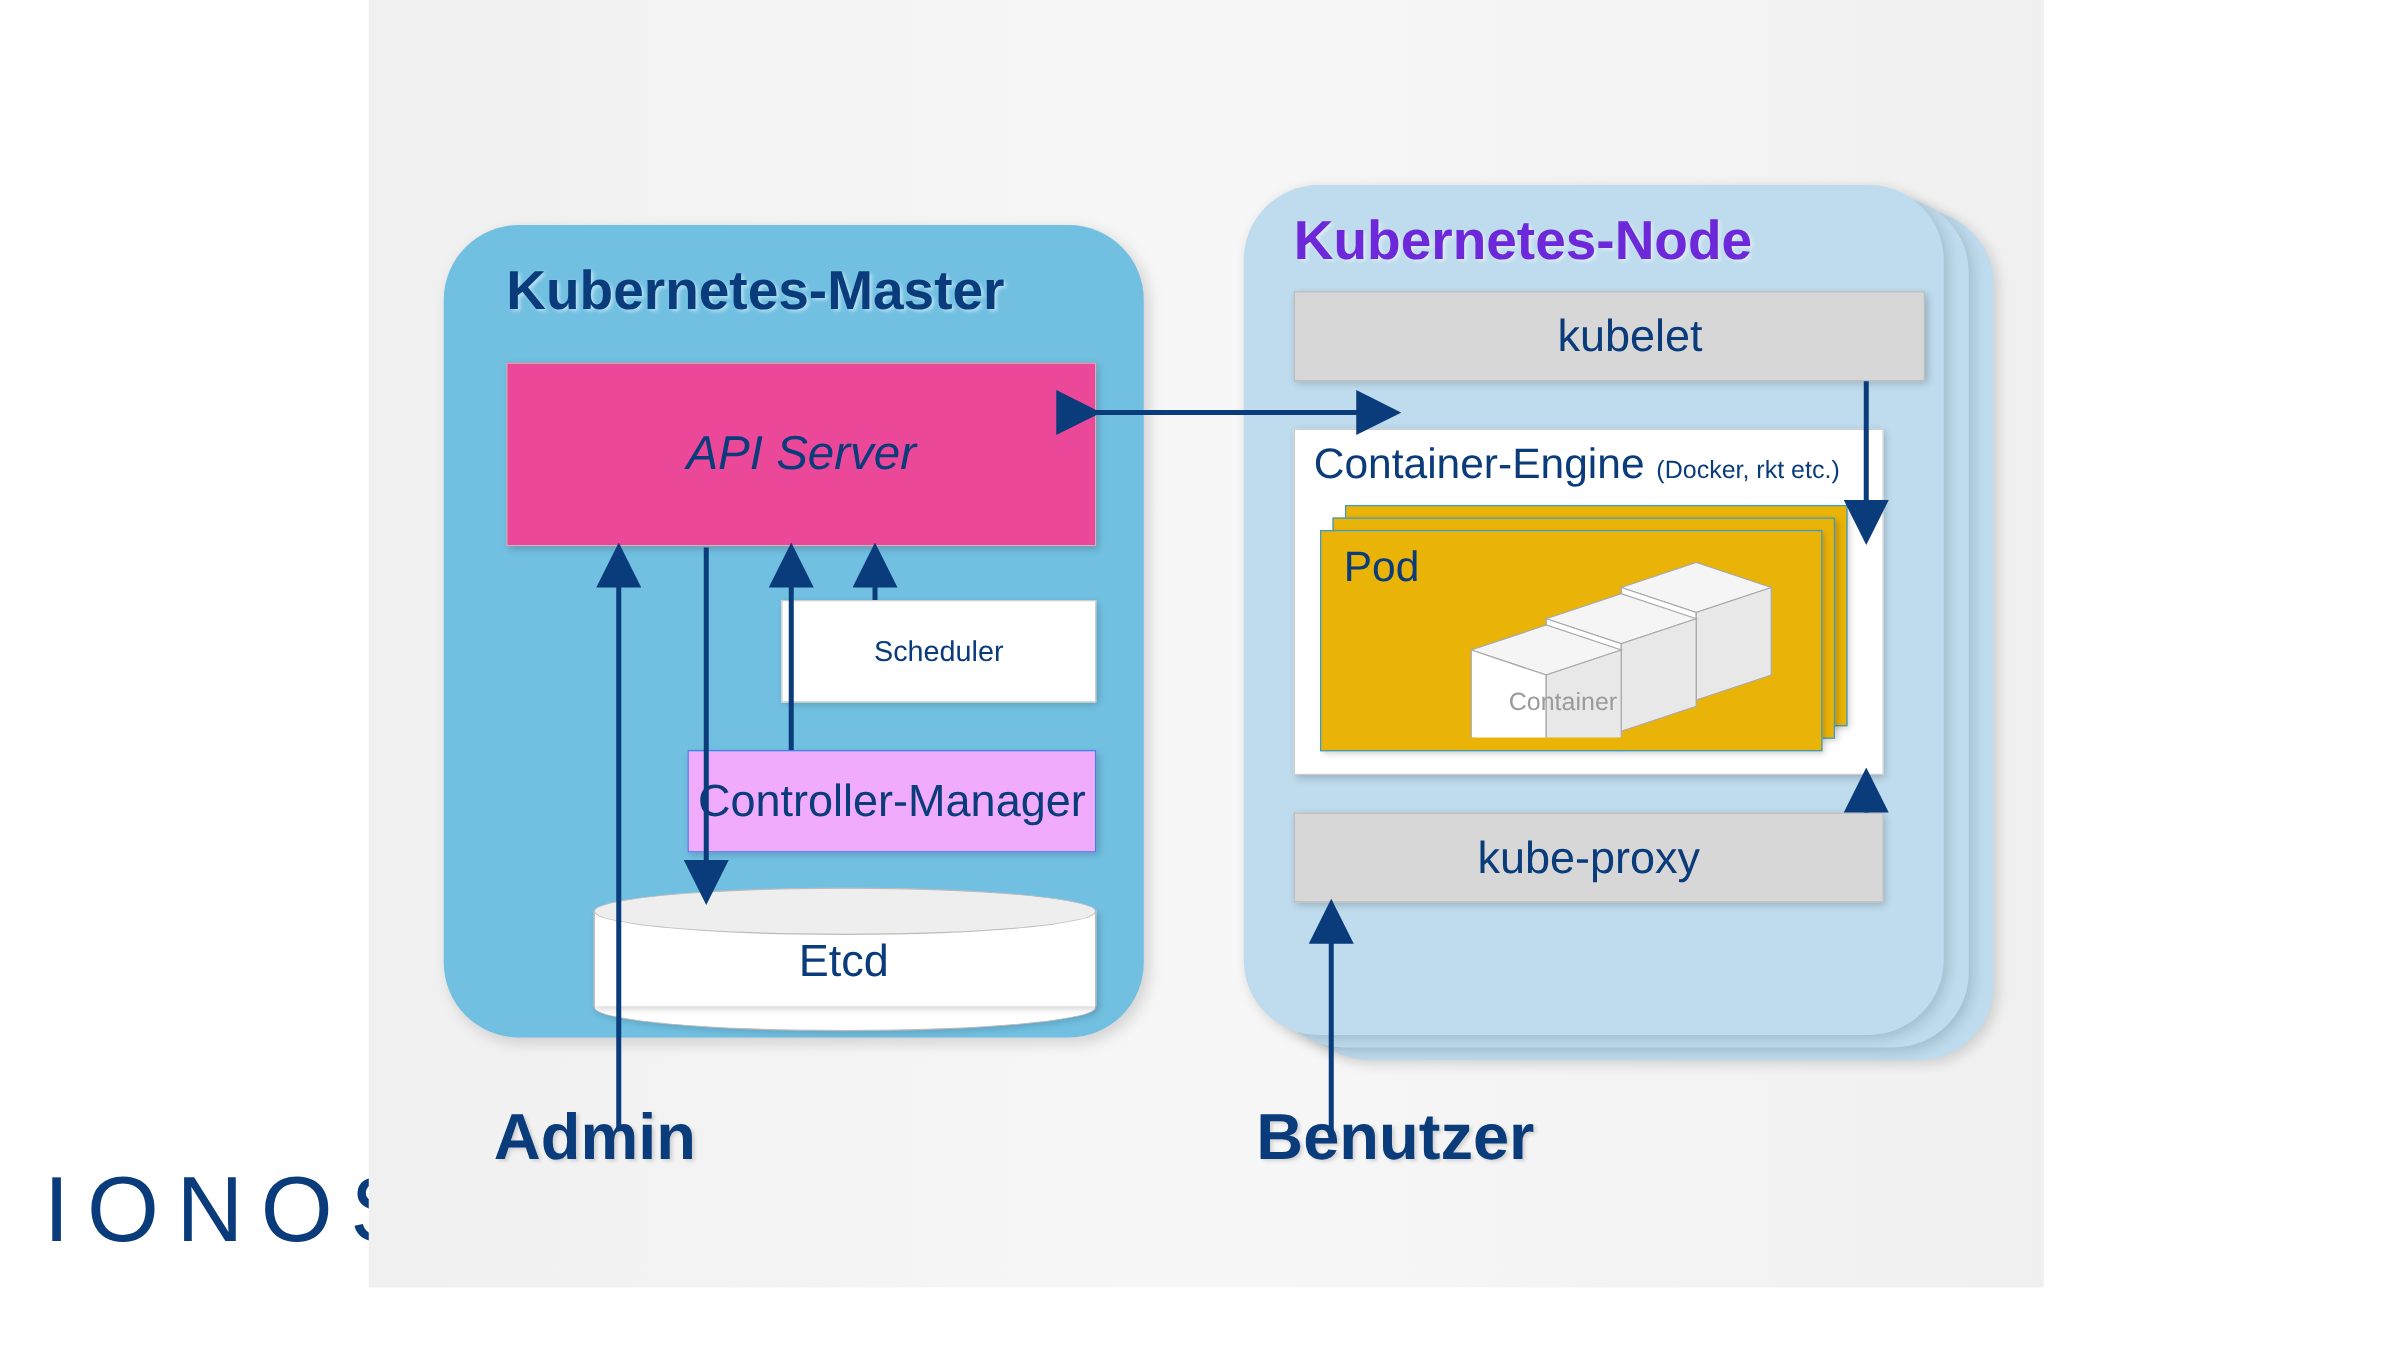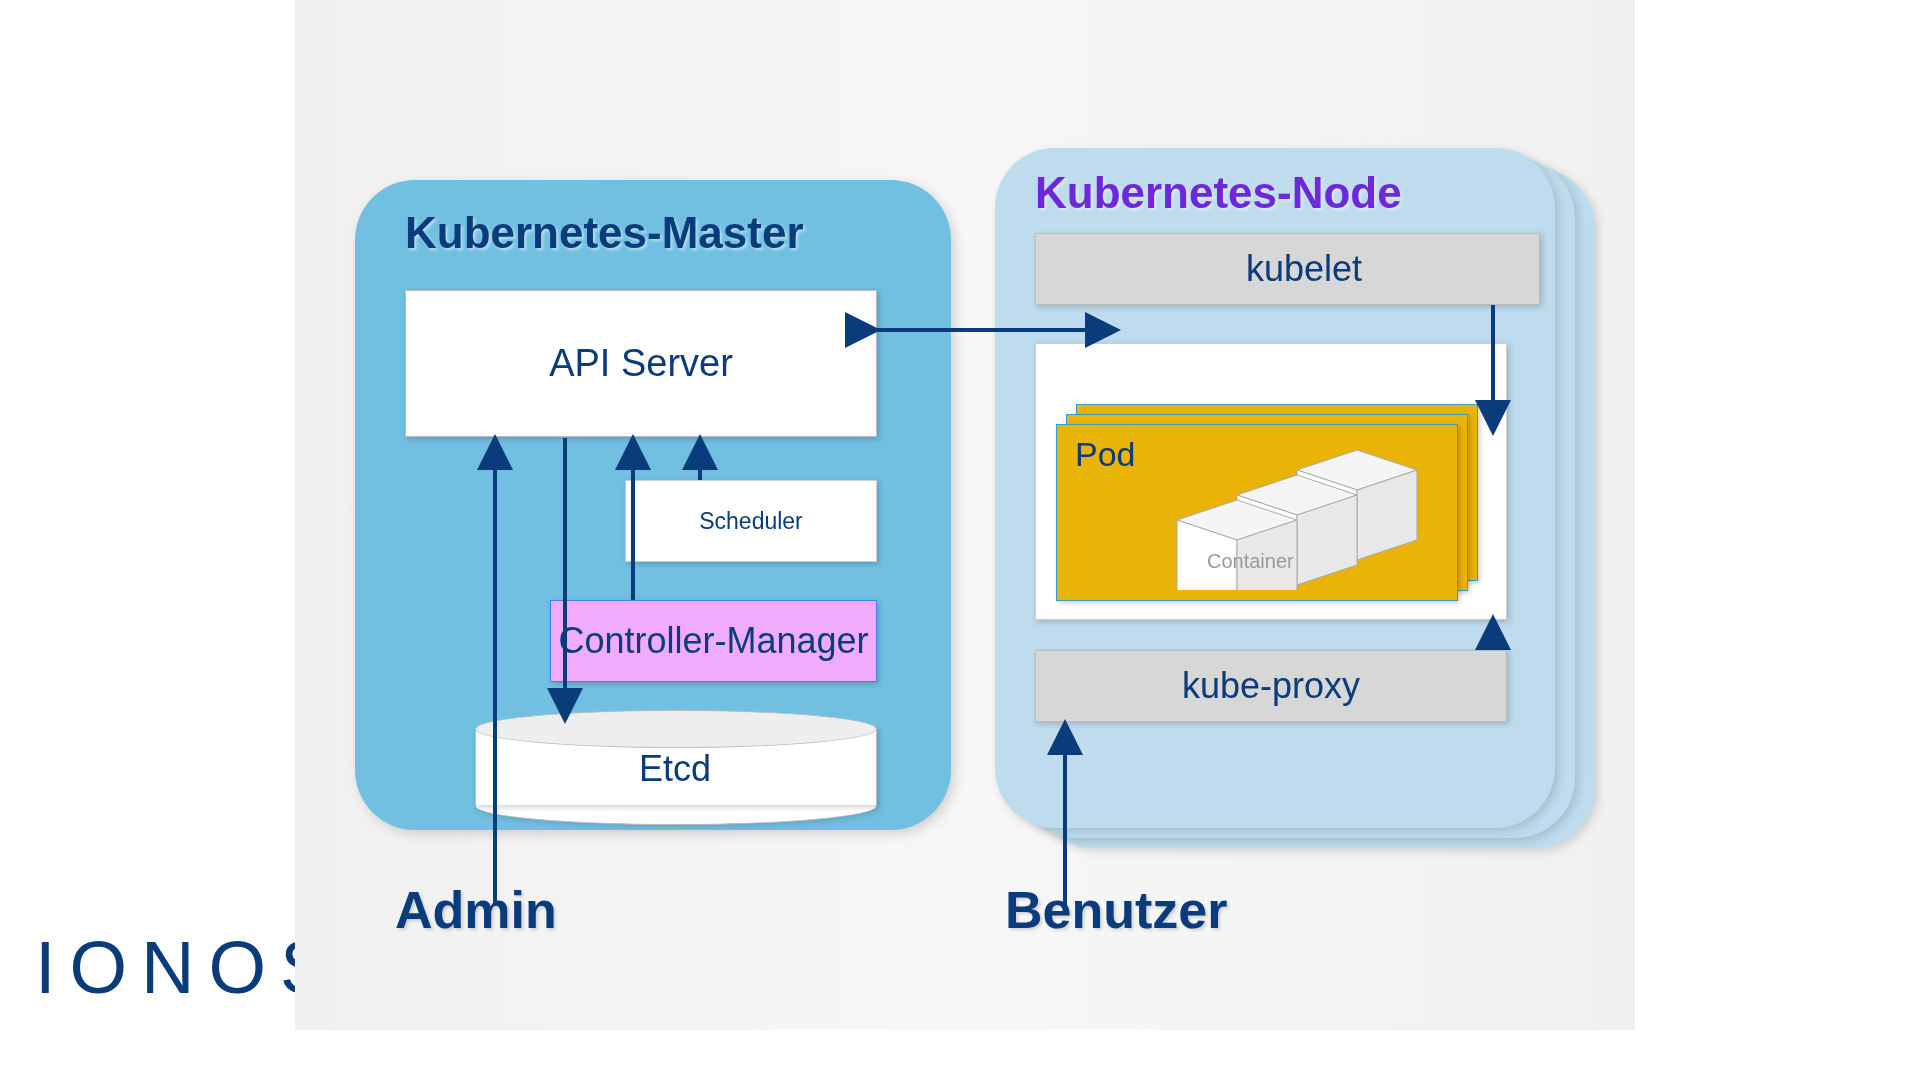--- a/index.html
+++ b/index.html
@@ -33,45 +33,45 @@
   
   .master {
     position: absolute;
     left: 60px;
     top: 180px;
     width: 560px;
     height: 650px;
     background: #71c0e2;
     border-radius: 60px;
     box-shadow: 4px 4px 12px rgba(0,0,0,0.15);
-    padding-left: 36px;
   }
   .master-title {
     position: absolute;
     left: 50px;
     top: 28px;
     font-size: 44px;
     font-weight: 700;
     color: #0a3b7a;
     text-shadow: 2px 2px 3px rgba(255,255,255,0.5);
   }
   .api-box {
     position: absolute;
     left: 50px;
     top: 110px;
     width: 470px;
     height: 145px;
-    background: #ffffff;
+    background: #ec4899;
     border: 1px solid #bdbdbd;
     box-shadow: 2px 2px 6px rgba(0,0,0,0.2);
     display: flex;
     align-items: center;
     justify-content: center;
     font-size: 38px;
     color: #0a3b7a;
+    font-style: italic;
   }
   .sched-box {
     position: absolute;
     left: 270px;
     top: 300px;
     width: 250px;
     height: 80px;
     background: #ffffff;
     border: 1px solid #ccc;
     box-shadow: 2px 2px 6px rgba(0,0,0,0.2);
@@ -279,20 +279,24 @@
     </div>
   </div>
 
   <div class="node-stack">
     <div class="node-card nc3"></div>
     <div class="node-card nc2"></div>
     <div class="node-card nc1">
       <div class="node-title">Kubernetes-Node</div>
       <div class="kubelet-box">kubelet</div>
       <div class="engine-box">
+        <div class="engine-title">
+          <span>Container-Engine</span>
+          <span class="engine-sub">(Docker, rkt etc.)</span>
+        </div>
         <div class="pod-stack">
           <div class="pod-card pc3"></div>
           <div class="pod-card pc2"></div>
           <div class="pod-card pc1">
             <div class="pod-label">Pod</div>
             <svg class="container-vis" viewBox="0 0 260 150">
 
               <g transform="translate(130,0)">
                 <polygon points="0,30 60,10 120,30 60,50" fill="#f5f5f5" stroke="#aaa"></polygon>
                 <polygon points="0,30 0,100 60,120 60,50" fill="#ffffff" stroke="#aaa"></polygon>

